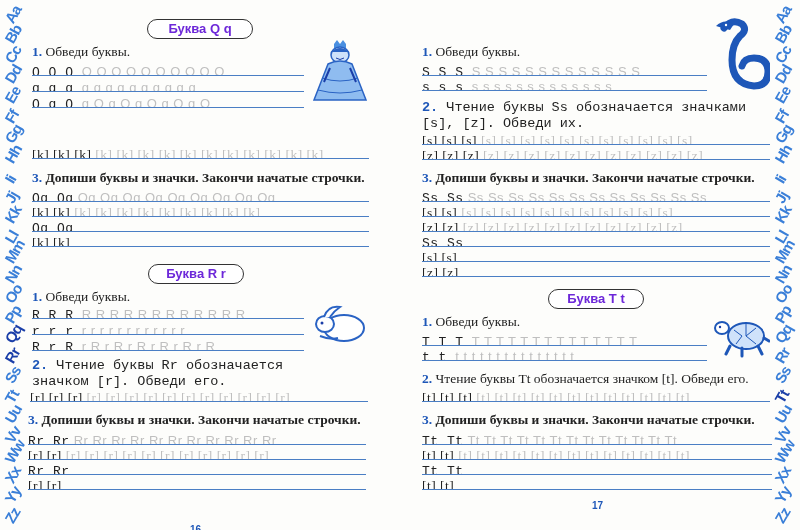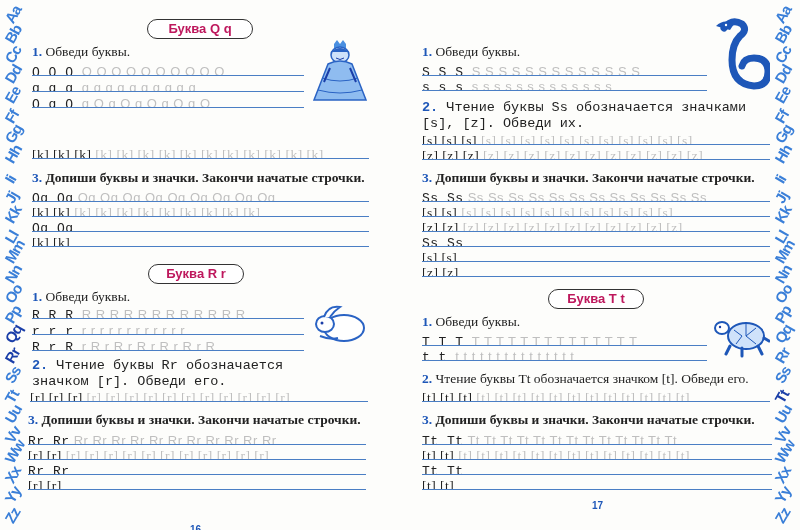--- a/index.html
+++ b/index.html
@@ -15,21 +15,21 @@
     .page.left .alpha-strip { left: 0; }
     .page.right .alpha-strip { right: 0; }
     .alpha-strip span {
       display: block; font-family: "Liberation Sans", sans-serif; font-weight: bold;
       color: #3a7fd8; font-size: 15px; line-height: 20px; transform: rotate(-60deg);
       white-space: nowrap; margin-left: 2px; letter-spacing: -1px;
     }
     .alpha-strip span.hl { color: #1a3ea8; }
     .badge {
       position: absolute; height: 20px; border: 1.5px solid #333; border-radius: 11px;
-      font-family: "Liberation Sans", sans-serif; font-weight: bold; color: #be185d;
+      font-family: "Liberation Sans", sans-serif; font-weight: bold; color: #6d28d9;
       font-size: 13px; line-height: 17px; text-align: center; background: #fff;
     }
     .task { position: absolute; font-size: 13.5px; color: #222; white-space: nowrap; }
     .task .num { color: #1e57b8; font-weight: bold; }
     .task.bold { font-weight: bold; }
     .task.wrap { white-space: normal; line-height: 16px; font-family: Liberation Mono, monospace; }
 
     .row { position: absolute; height: 14px; border-bottom: 1px solid #4a7ec4; white-space: nowrap; overflow: hidden; }
     .row .solid { font-family: Liberation Mono, monospace; font-size: 13px; color: #222; line-height: 13px; letter-spacing: 0.5px; }
     .row .trace { font-family: "Liberation Sans", sans-serif; font-size: 13px; color: #bfbfbf; line-height: 13px; letter-spacing: 0.5px; }

